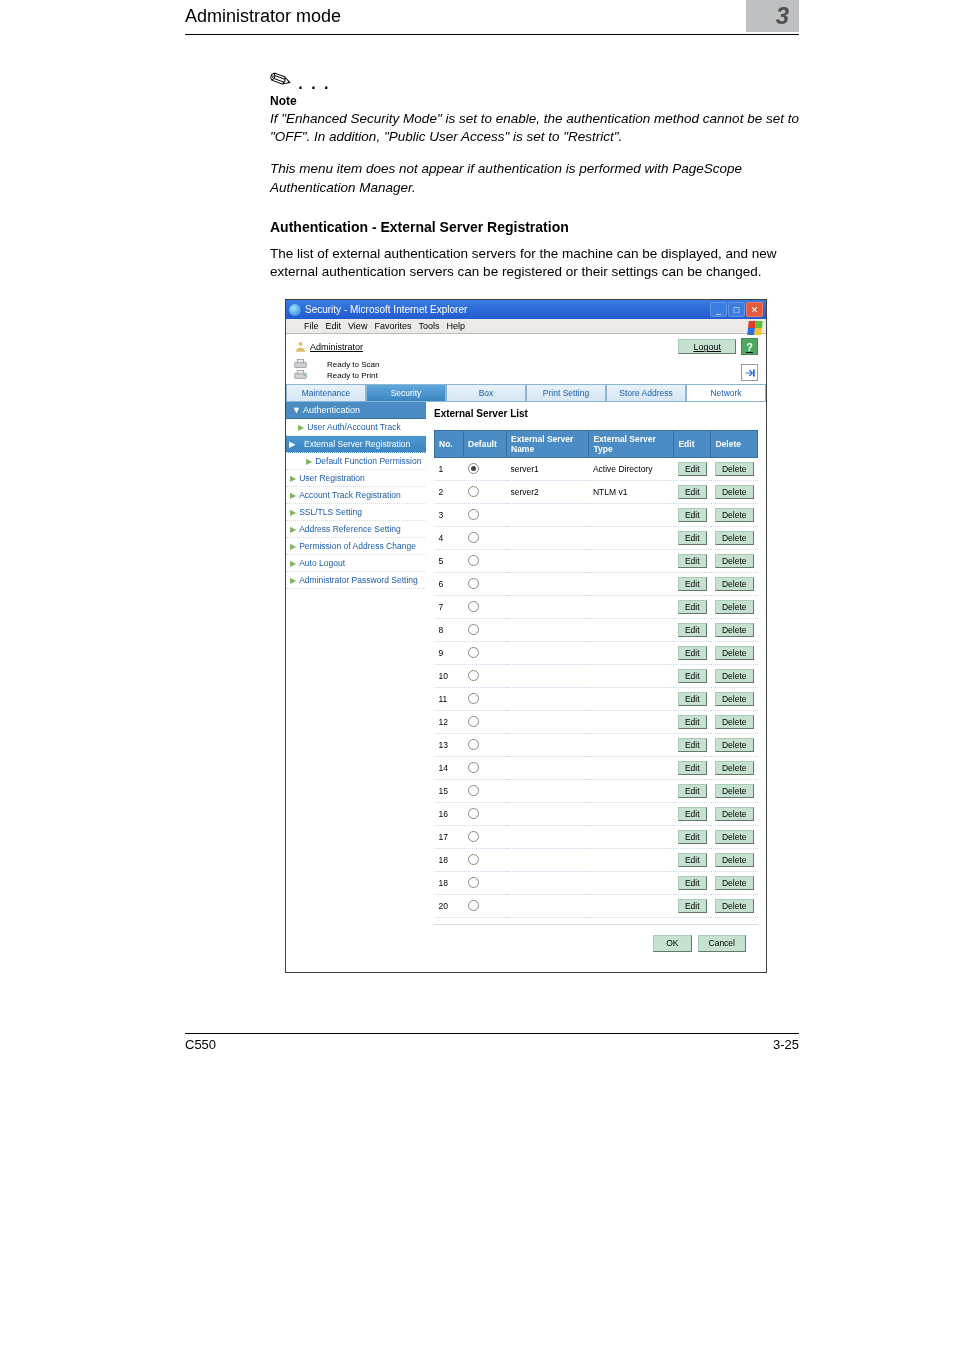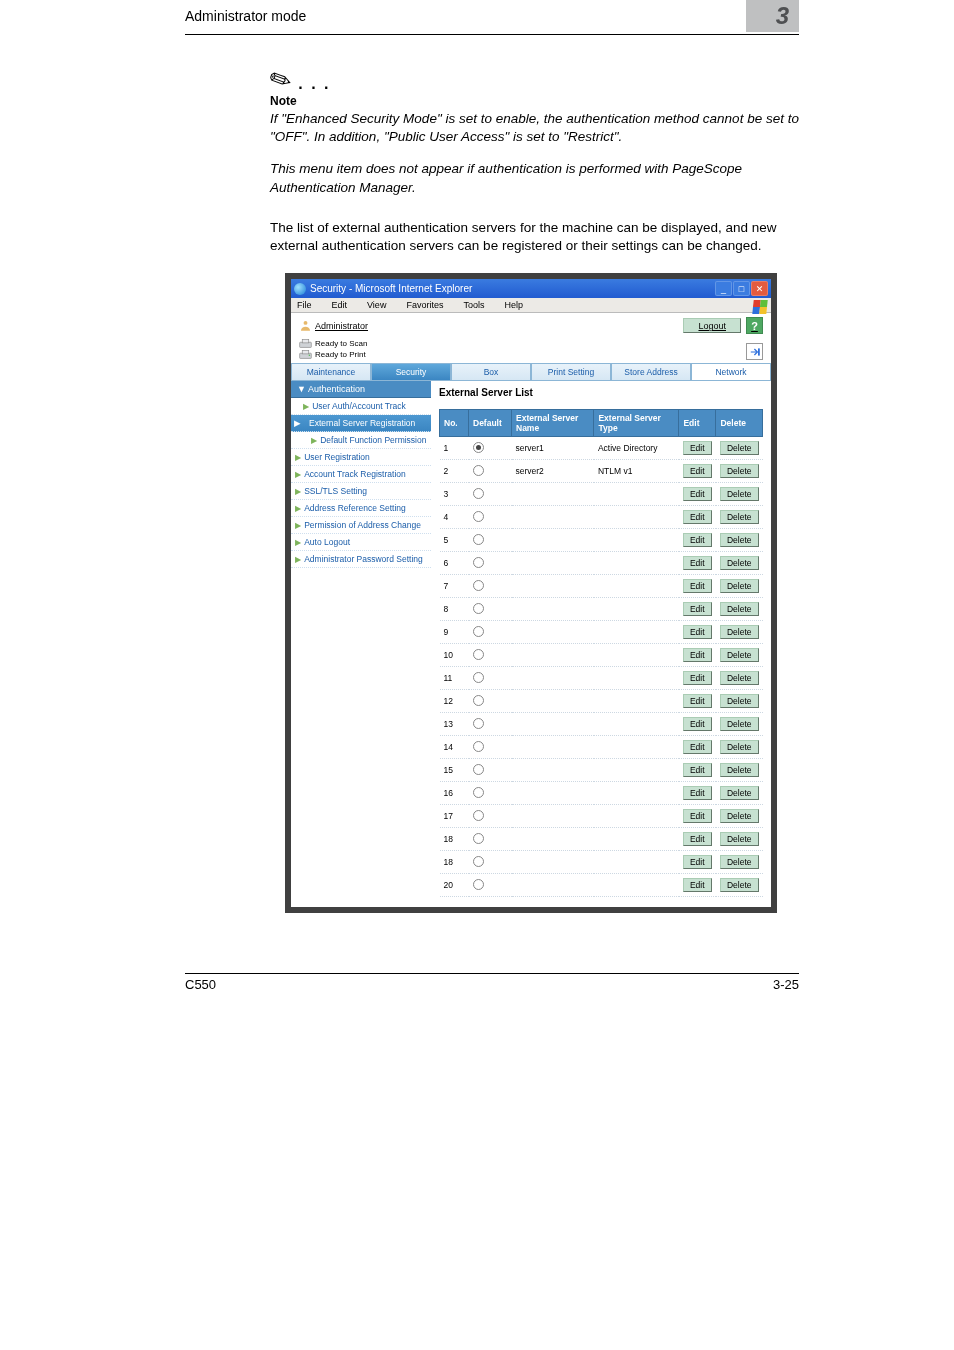--- a/index.html
+++ b/index.html
@@ -13,62 +13,62 @@
     padding: 0 155px 60px 185px;
   }
   .header-row {
     display: flex;
     justify-content: space-between;
     align-items: center;
     border-bottom: 1px solid #000;
     padding-bottom: 2px;
     margin-bottom: 30px;
   }
-  .header-left { font-size: 14px; }
+  .header-left { font-size: 18px; }
   .header-right {
     background: #bfc0c1;
     color: #4f5052;
     font-weight: bold;
     font-style: italic;
     font-size: 24px;
     padding: 2px 10px 2px 30px;
   }
   .note-block { margin-left: 85px; margin-bottom: 22px; }
   .note-icon { font-size: 26px; transform: rotate(-25deg); display:inline-block;}
   .note-dots { font-weight:bold; letter-spacing:2px; }
   .note-title { font-weight: bold; font-size: 12px; margin-top: -2px; }
   .note-body { font-style: italic; font-size: 13.5px; line-height: 1.35; margin-top:2px;}
   .section-title { font-weight: bold; font-size: 14px; margin: 18px 0 10px 85px; }
   .section-body { font-size: 13.5px; line-height: 1.35; margin: 0 0 18px 85px; }
   .ie-window {
     margin-left: 100px;
     width: 480px;
-    border: 6px solid #404040;
+    border: 1px solid #404040;
     background: #eceae6;
     font-size: 9px;
   }
   .ie-titlebar {
     background: linear-gradient(#3a7be0,#215bd0);
     color: #fff;
     display:flex;
     align-items:center;
     justify-content:space-between;
     padding: 2px 3px;
     font-size: 10px;
   }
   .ie-title { display:flex; align-items:center; gap:4px;}
   .ie-e { display:inline-block; width:12px; height:12px; border-radius:50%; background:radial-gradient(circle at 35% 35%, #9fe0ff, #1b7ed6); position:relative;}
   .win-btns { display:flex; gap:1px;}
   .win-btn { width:15px; height:13px; display:flex; align-items:center; justify-content:center; font-size:9px; color:#fff; border:1px solid #fff3; border-radius:2px;}
   .wb-min{background:#3b7ce0;} .wb-max{background:#3b7ce0;} .wb-close{background:#e35b3f;}
   .ie-menubar {
     background:#eceae6;
     display:flex;
-    gap:20px;
-    padding:2px 6px;
+    gap:7px;
+    padding:2px 18px;
     font-size:9px;
     border-bottom:1px solid #bbb;
     position:relative;
   }
   .ie-menubar .ie-logo{position:absolute; right:4px; top:2px; width:14px; height:14px;}
   .ie-logo .flag{width:14px;height:14px;display:grid;grid-template-columns:1fr 1fr;grid-template-rows:1fr 1fr;transform:skewX(-6deg);}
   .flag div:nth-child(1){background:#e03c2d;} .flag div:nth-child(2){background:#5fbf3a;}
   .flag div:nth-child(3){background:#2d6fdc;} .flag div:nth-child(4){background:#f3c22b;}
   .app {
     background:#fff;
@@ -82,21 +82,21 @@
     text-decoration:underline;
   }
   .admin-label{display:flex;align-items:center;gap:3px;}
   .admin-icon{width:13px;height:13px;}
   .admin-icon svg{width:100%;height:100%;}
   .logout-wrap{display:flex;align-items:center;gap:5px;}
   .logout-btn{background:#c7e1d1;border:1px outset #aaccb4;padding:0 14px;font-size:9px;height:15px;line-height:14px;}
   .help-sq{width:15px;height:15px;background:#4ea862;color:#fff;display:flex;align-items:center;justify-content:center;font-size:11px;font-weight:bold;border:1px solid #3f8b51;}
   .status-strip{display:flex;justify-content:space-between;align-items:flex-end;padding:2px 8px 3px 8px;}
   .status-lines{font-size:8px;line-height:11px;}
-  .status-row{display:flex;align-items:flex-end;gap:3px;}
+  .status-row{display:flex;align-items:flex-start;gap:20px;}
   .printer-icon{width:13px;height:10px;}
   .todev{width:15px;height:15px;background:#fff;border:1px solid #999;display:flex;align-items:center;justify-content:center;color:#2d6fdc;font-size:11px;}
   .tab-bar{
     display:flex;
     background:#fff;
   }
   .tab{flex:1;border:1px solid #8cb6d6;background:linear-gradient(#e8f2fa,#d6e7f4);text-align:center;font-size:8.5px;color:#1b5da9;padding:3px 0;}
   .tab.active{background:linear-gradient(#5fa8db,#3b86c2);color:#fff;}
   .tab.net{background:#fff;color:#1b5da9;}
   .main-area{display:flex;}
@@ -133,20 +133,21 @@
     <span class="header-right">3</span>
   </div>
 
   <div class="note-block">
     <div><span class="note-icon">✎</span><span class="note-dots"> . . .</span></div>
     <div class="note-title">Note</div>
     <div class="note-body">If "Enhanced Security Mode" is set to enable, the authentication method cannot be set to "OFF". In addition, "Public User Access" is set to "Restrict".</div>
     <div class="note-body" style="margin-top:14px;">This menu item does not appear if authentication is performed with PageScope Authentication Manager.</div>
   </div>
 
+  <div class="section-title">Authentication - External Server Registration</div>
   <div class="section-body">The list of external authentication servers for the machine can be displayed, and new external authentication servers can be registered or their settings can be changed.</div>
 
   <div class="ie-window">
     <div class="ie-titlebar">
       <span class="ie-title">
         <span class="ie-e"></span>
         <span>Security - Microsoft Internet Explorer</span>
       </span>
       <span class="win-btns">
         <span class="win-btn wb-min">_</span>
@@ -436,20 +437,24 @@
                 <tr>
                   <td>20</td>
                   <td><span class="radio-dot"></span></td>
                   <td></td>
                   <td></td>
                   <td><button class="mini-btn">Edit</button></td>
                   <td><button class="mini-btn">Delete</button></td>
                 </tr>
               </tbody>
           </table>
+          <div class="btn-row">
+            <button class="mini-btn" style="padding:0 12px;height:17px;">OK</button>
+            <button class="mini-btn" style="padding:0 10px;height:17px;">Cancel</button>
+          </div>
         </div>
       </div>
     </div>
   </div>
 
   <div class="footer-row">
     <span>C550</span>
     <span>3-25</span>
   </div>
 </div>

